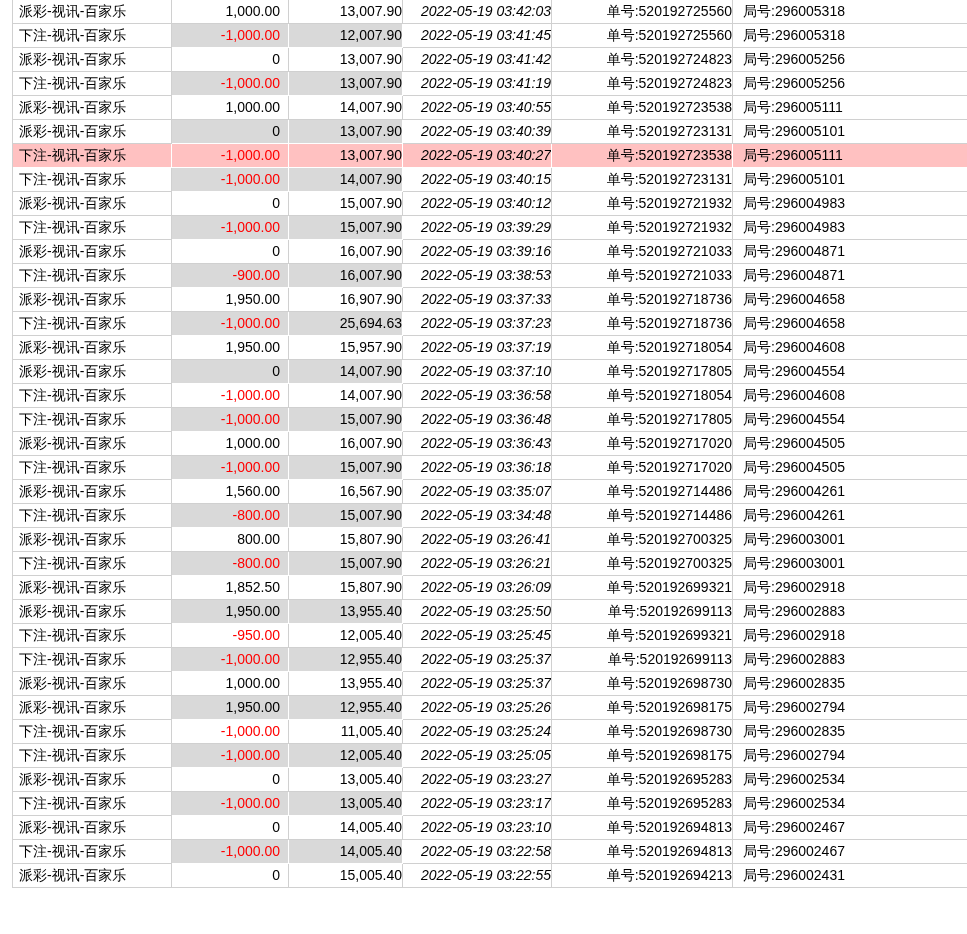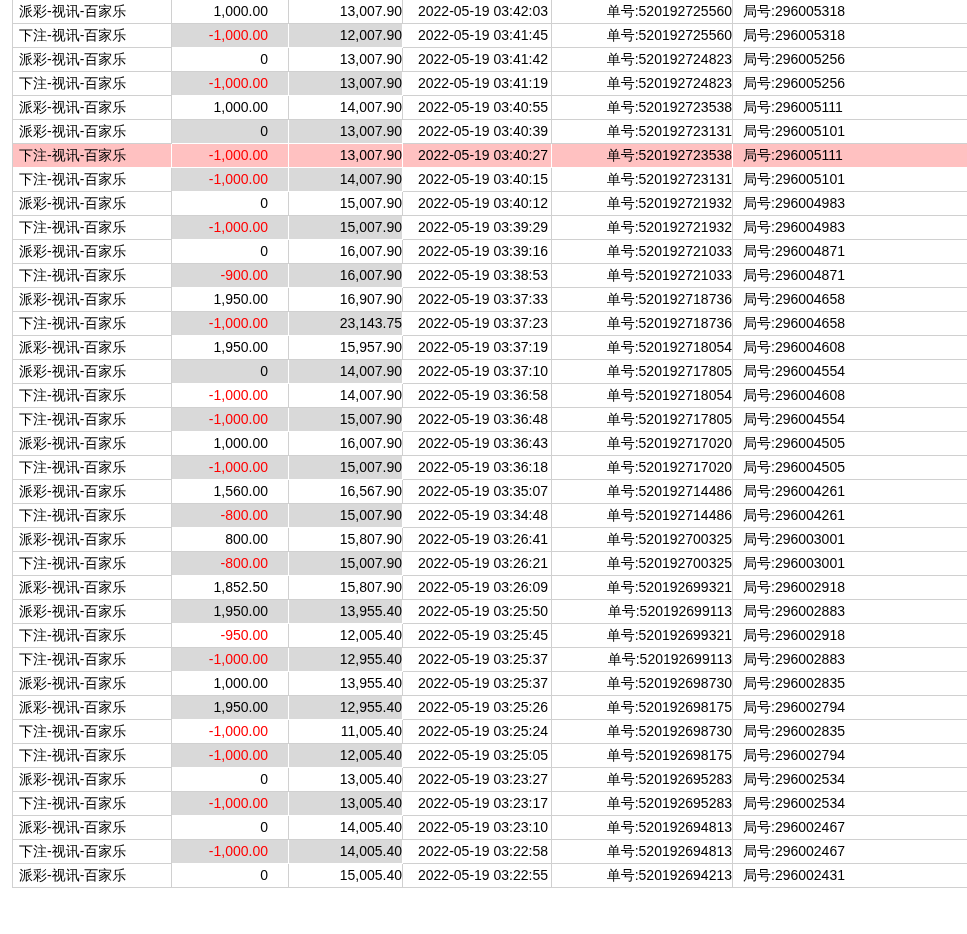--- a/index.html
+++ b/index.html
@@ -41,23 +41,23 @@
     height:24px;
     padding:0;
     white-space:nowrap;
     overflow:hidden;
     border-right:1px solid var(--border);
     border-bottom:1px solid var(--border);
     vertical-align:middle;
     line-height:23px;
   }
   td.c-type{padding-left:6px;text-align:left;}
-  td.c-amount{padding-right:20px;text-align:right;}
+  td.c-amount{padding-right:8px;text-align:right;}
   td.c-balance{padding-right:0;text-align:right;}
-  td.c-time{padding-left:12px;text-align:center;}
+  td.c-time{padding-left:12px;text-align:right;font-style:italic;}
   td.c-order{padding-left:6px;text-align:right;}
   td.c-round{padding-left:10px;text-align:left;}
   
   tr.shaded td.c-amount,
   tr.shaded td.c-balance{
     background:var(--shade-bg);
     border-right-color:#ffffff;
     border-bottom-color:#ffffff;
   }
   
@@ -182,21 +182,21 @@
     <td class="c-type">派彩-视讯-百家乐</td>
     <td class="c-amount">1,950.00</td>
     <td class="c-balance">16,907.90</td>
     <td class="c-time">2022-05-19 03:37:33</td>
     <td class="c-order"><span>单号:</span><span>520192718736</span></td>
     <td class="c-round"><span>局号:</span><span>296004658</span></td>
   </tr>
         <tr class="shaded">
     <td class="c-type">下注-视讯-百家乐</td>
     <td class="c-amount neg">-1,000.00</td>
-    <td class="c-balance">23,143.75</td>
+    <td class="c-balance">25,694.63</td>
     <td class="c-time">2022-05-19 03:37:23</td>
     <td class="c-order"><span>单号:</span><span>520192718736</span></td>
     <td class="c-round"><span>局号:</span><span>296004658</span></td>
   </tr>
         <tr>
     <td class="c-type">派彩-视讯-百家乐</td>
     <td class="c-amount">1,950.00</td>
     <td class="c-balance">15,957.90</td>
     <td class="c-time">2022-05-19 03:37:19</td>
     <td class="c-order"><span>单号:</span><span>520192718054</span></td>

